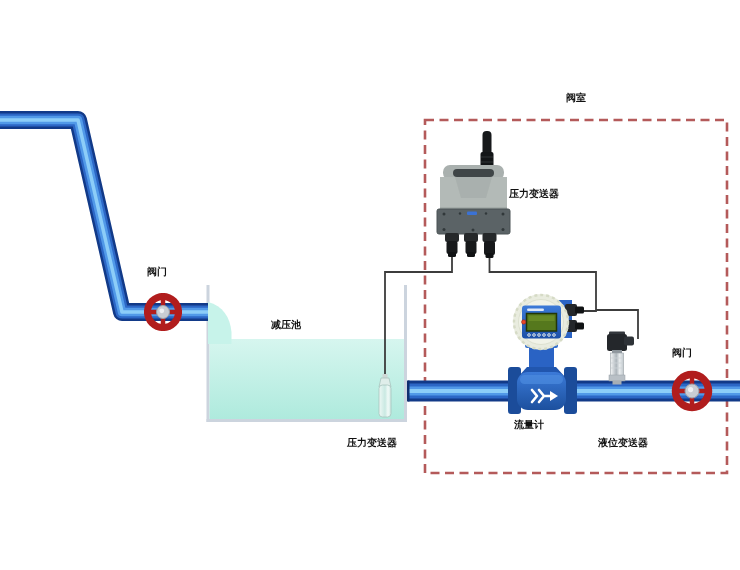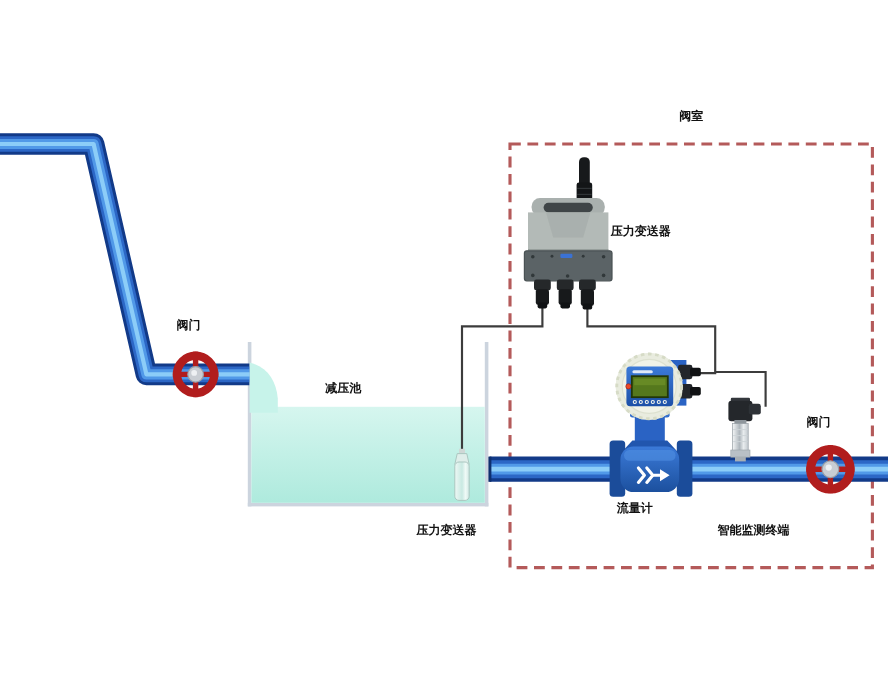--- a/index.html
+++ b/index.html
@@ -190,18 +190,18 @@
       <rect x="484" y="241" width="11" height="14" rx="2" fill="#17191b"></rect>
       <rect x="485.5" y="253" width="8" height="5" rx="1.5" fill="#101214"></rect>
     </g>
   </g>
 </svg>
 
 <div class="lbl" style="left:147px;top:264px">阀门</div>
 <div class="lbl" style="left:271px;top:317px">减压池</div>
 <div class="lbl" style="left:347px;top:435px">压力变送器</div>
 <div class="lbl" style="left:514px;top:417px">流量计</div>
-<div class="lbl" style="left:598px;top:435px">智能监测终端</div>
+<div class="lbl" style="left:598px;top:435px">液位变送器</div>
 <div class="lbl" style="left:672px;top:345px">阀门</div>
 <div class="lbl" style="left:566px;top:90px">阀室</div>
 <div class="lbl" style="left:509px;top:186px">压力变送器</div>
 
 </div>
 
 </body></html>

